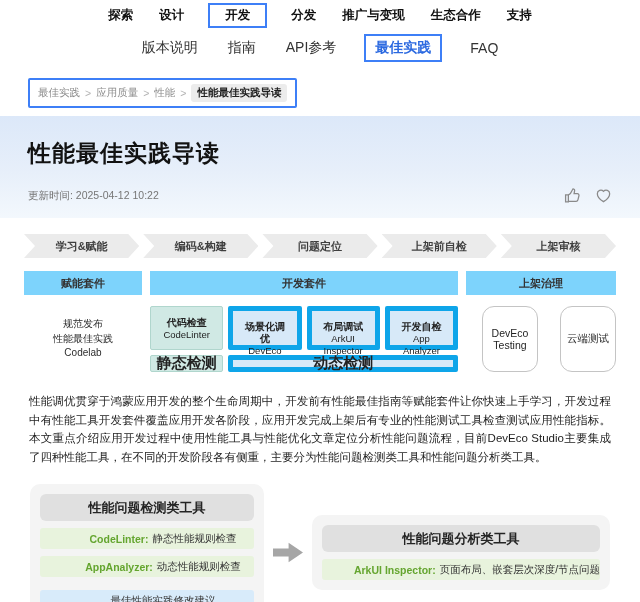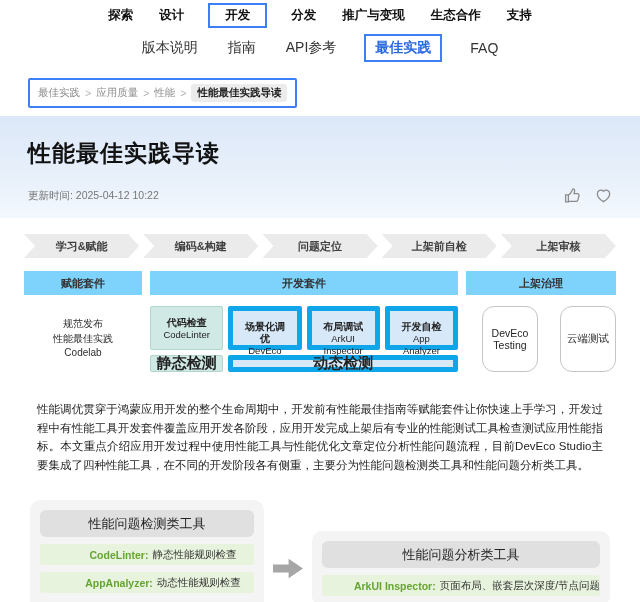--- a/index.html
+++ b/index.html
@@ -61,30 +61,30 @@
   .blue-bg { background:#d7e9f8; border:5px solid #0ea5e9; }
   .bar { height:17px; display:flex; align-items:center; justify-content:center; font-size:15px;
          font-weight:600; border-radius:2px; color:#222; }
   .bar.static { grid-column:1; }
   .bar.dynamic { grid-column:2 / 5; }
   .gov-grid { display:grid; grid-template-columns:1fr 1fr; gap:6px; height:66px; }
   .gov-box { background:#fff; border:1px solid #c4c4c4; border-radius:12px; display:flex; align-items:center;
              justify-content:center; text-align:center; font-size:10.5px; color:#1f1f1f; padding:0 4px;margin-left:16px; }
 
   
-  .intro { margin:12px; padding:16px 25px 6px; font-size:11.5px; line-height:18.5px; color:#1d1d1d;
+  .intro { margin:4px; padding:16px 25px 6px; font-size:11.5px; line-height:18.5px; color:#1d1d1d;
            text-align:justify; }
 
   
   .comparison { display:flex; align-items:center; gap:9px; padding:8px 30px 0; }
   .panel { background:#f4f4f4; border-radius:10px; padding:10px; }
   .panel.left { width:234px; flex:none; }
   .panel.right { flex:1; min-width:0; }
   .panel-hdr { background:#e0e0e0; border-radius:6px; height:27px; display:flex; align-items:center;
-               justify-content:center; font-size:13px; font-weight:400; color:#242424; }
+               justify-content:center; font-size:13px; font-weight:700; color:#242424; }
   .prow { margin-top:7px; border-radius:3px; height:21px; display:flex; align-items:center;
           justify-content:center; font-size:10.5px; gap:4px; white-space:nowrap; overflow:hidden;padding-left:32px; }
   .prow.green { background:#e8f3dd; }
   .prow .nm { color:#64a52f; font-weight:700; }
   .prow .ds { color:#333; }
   .prow.blue { background:#d8ebfa; margin-top:13px; color:#333; }
   .flow-arrow { width:30px; height:22px; background:#a6a6a6; flex:none;
                 clip-path:polygon(0 32%,52% 32%,52% 6%,100% 50%,52% 94%,52% 68%,0 68%); }
 </style>
 </head>

